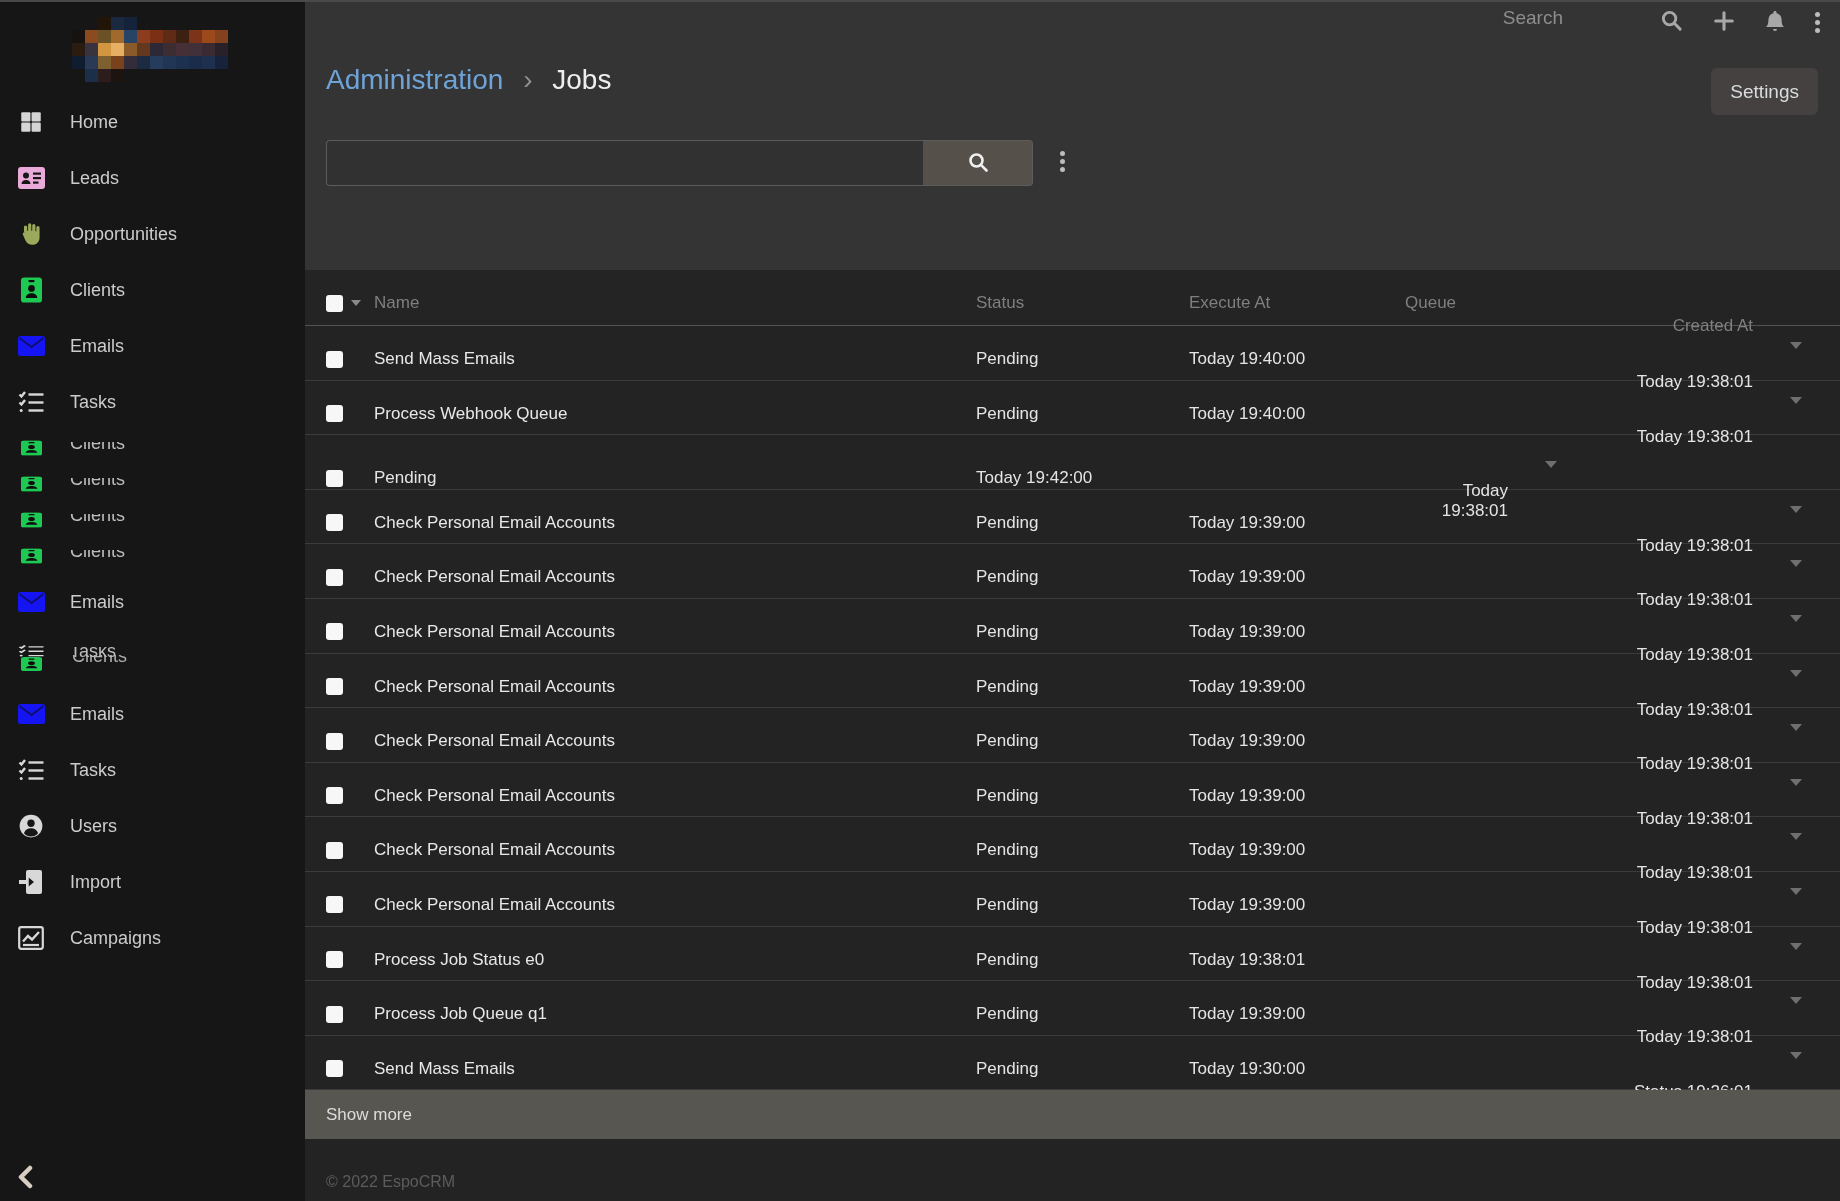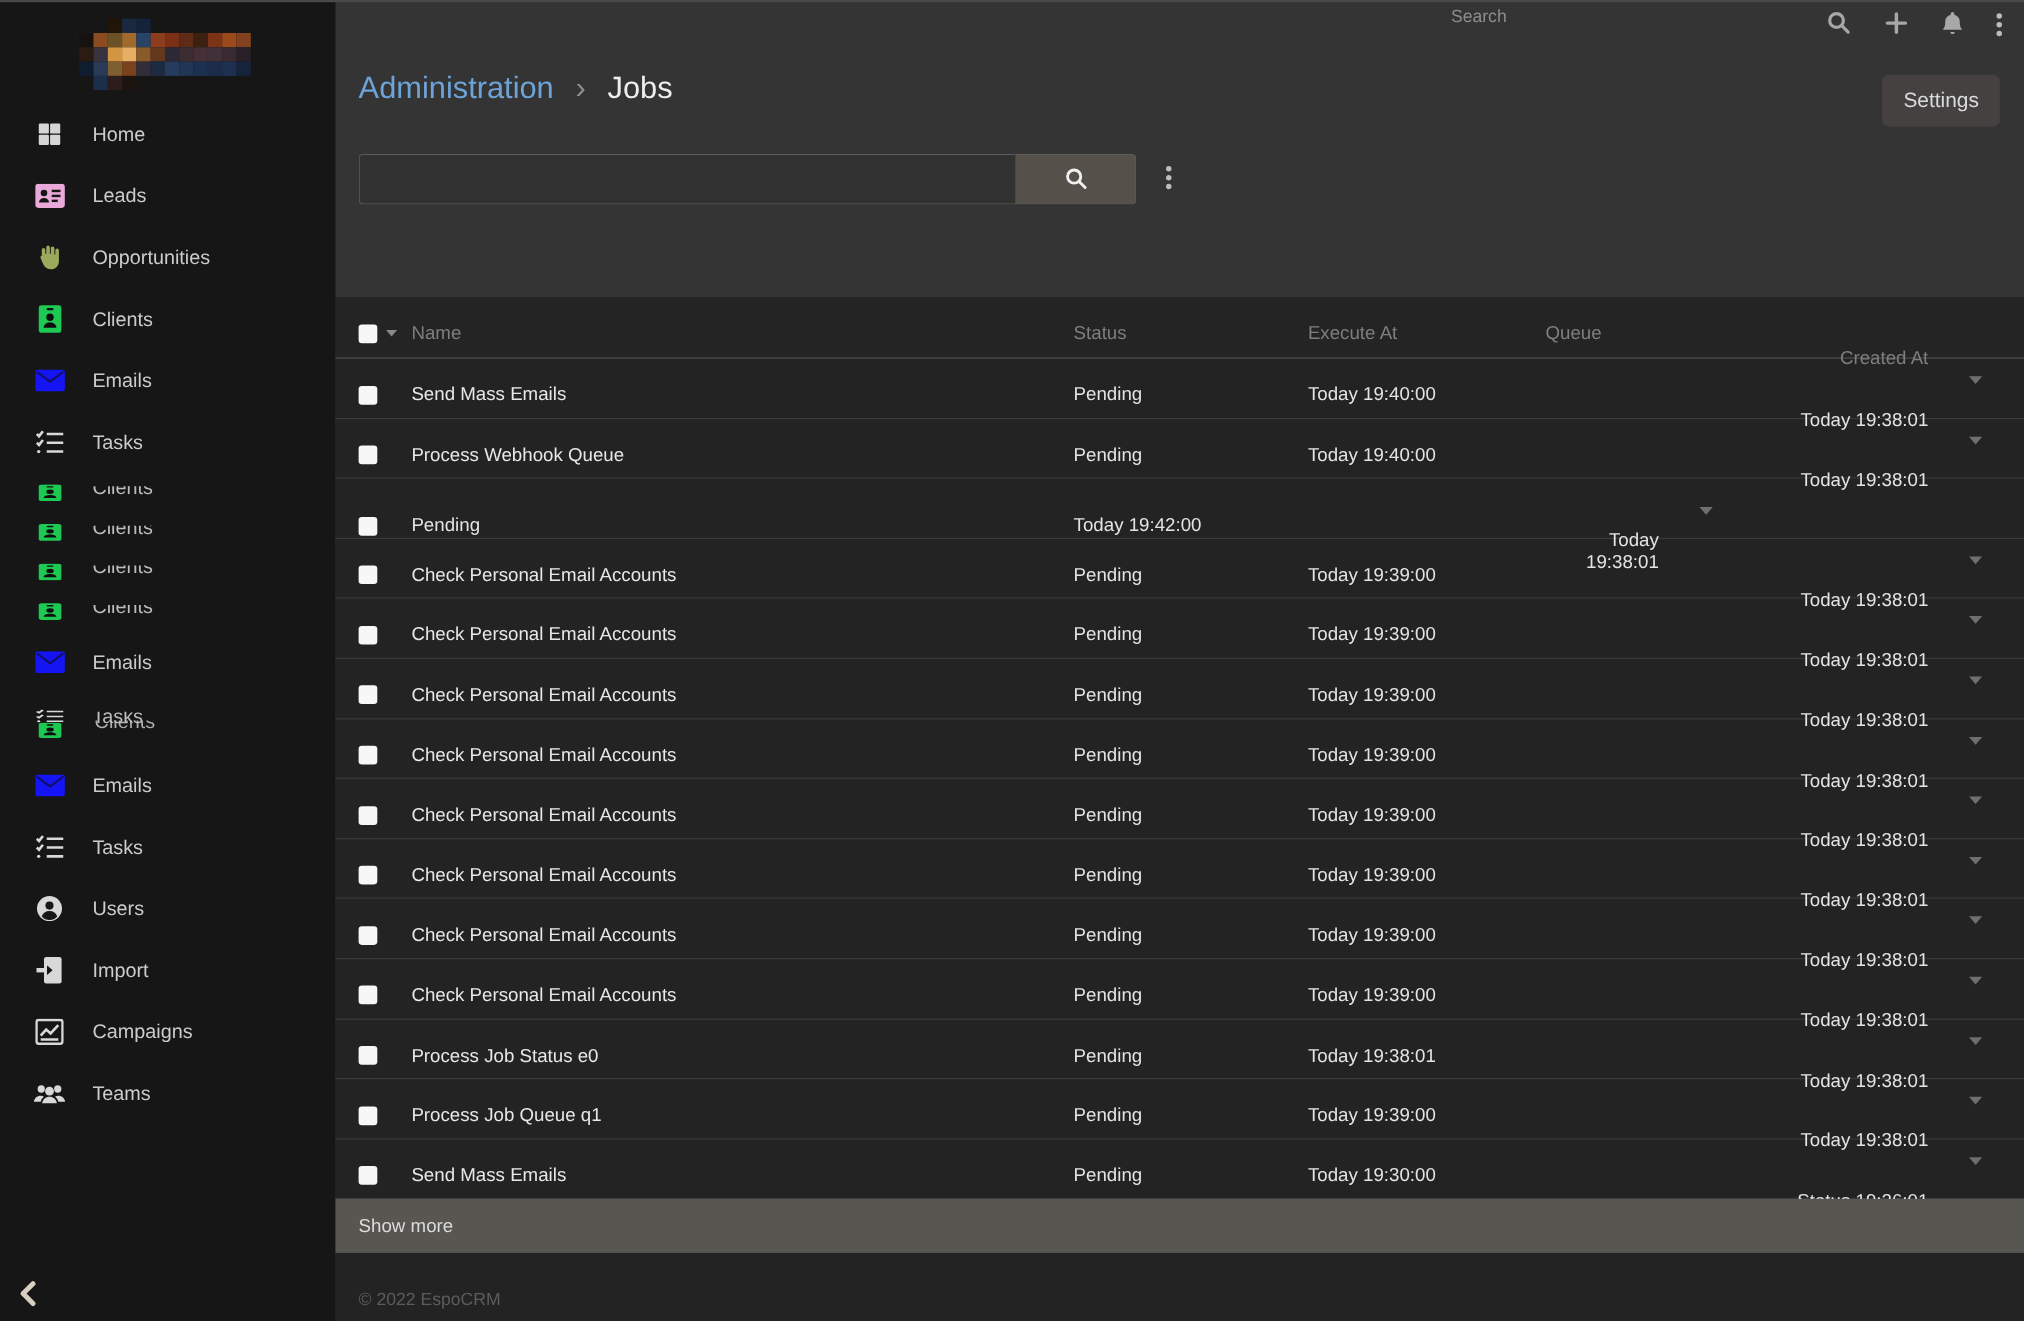--- a/index.html
+++ b/index.html
@@ -5,21 +5,21 @@
   * { margin:0; padding:0; box-sizing:border-box; }
   html,body { width:1840px; height:1201px; overflow:hidden; background:#343434;
     font-family:"Liberation Sans","DejaVu Sans",sans-serif; }
   .topline { position:absolute; top:0; left:0; width:1840px; height:2px; background:#47494a; z-index:50; }
   .app { display:flex; width:1840px; height:1201px; }
 
   
   .sidebar { width:305px; flex-shrink:0; background:#161616; position:relative; }
   .logo { position:absolute; left:72px; top:17px; display:grid; grid-template-columns:repeat(12,13px); grid-auto-rows:13px; cursor:pointer; }
   .logo div { width:13px; height:13px; }
-  .nav { position:absolute; top:94px; left:0; right:0; display:flex; flex-direction:column;padding-left:14px; }
+  .nav { position:absolute; top:94px; left:0; right:0; display:flex; flex-direction:column; }
   .nav-item { height:56px; display:flex; align-items:center; padding-left:16px; cursor:pointer; }
   .nav-item.glitch { height:36px; }
   .nav-icon { width:30px; display:flex; justify-content:center; align-items:center; }
   .nav-label { margin-left:24px; color:#cccccc; font-size:18px; }
   .glitch .nav-icon svg { transform:scaleY(.6); }
   .clip { display:block; height:13px; overflow:hidden; margin-left:24px; }
   .clip .txt { display:block; font-size:18px; line-height:21px; margin-top:-9px; color:#bdbdbd; }
   .overlap-icon { position:relative; width:30px; height:30px; }
   .overlap-icon .ico { position:absolute; left:0; width:30px; display:flex; justify-content:center; }
   .overlap-icon .ico svg { transform:scaleY(.55); }
@@ -28,21 +28,21 @@
   .overlap-label { position:relative; height:24px; width:140px; margin-left:24px; }
   .overlap-label .clip { position:absolute; left:0; margin-left:0; }
   .overlap-label .clip.a { top:1px; height:12px; }
   .overlap-label .clip.a .txt { margin-top:-6px; }
   .overlap-label .clip.b { top:9px; height:13px; left:2px; opacity:.9; }
   .collapse { position:absolute; bottom:8px; left:16px; cursor:pointer; }
 
   
   .main { flex:1; display:flex; flex-direction:column; position:relative; }
   .topbar { height:44px; position:relative; }
-  .global-search { position:absolute; left:1014px; top:7px; width:330px; background:transparent; border:none; outline:none; color:#cccccc; font-size:16px; font-family:inherit; }
+  .global-search { position:absolute; left:928px; top:7px; width:330px; background:transparent; border:none; outline:none; color:#cccccc; font-size:19px; font-family:inherit;text-align:right; }
   .global-search::placeholder { color:#8d8d8d; }
   .topbar-icons { position:absolute; right:20px; top:0; height:44px; display:flex; align-items:center; gap:30px; }
   .tb-btn { background:none; border:none; cursor:pointer; display:flex; align-items:center; padding:0; }
   .kebab-dots { display:flex; flex-direction:column; gap:3px; }
   .kebab-dots i { width:5px; height:5px; border-radius:50%; background:#bdbdbd; display:block; }
 
   .page-head { height:96px; position:relative;padding-left:16px; }
   .breadcrumb { position:absolute; left:21px; top:20px; font-size:28px; }
   .breadcrumb a { color:#6ea3d8; text-decoration:none; cursor:pointer; }
   .breadcrumb .sep { color:#8f8f8f; margin:0 12px; }
@@ -340,33 +340,20 @@
         <div class="nav-item">
           <span class="nav-icon">
             <svg width="26" height="24" viewBox="0 0 26 24">
               <rect x="1.2" y="1.2" width="23.6" height="21.6" rx="2" fill="none" stroke="#d8d8d8" stroke-width="2.2"></rect>
               <path d="M5 15.5l5-5.5 4 3.5 7-7.5" fill="none" stroke="#d8d8d8" stroke-width="2.4"></path>
               <path d="M5 19h16" stroke="#d8d8d8" stroke-width="2.2"></path>
             </svg>
           </span>
           <span class="nav-label">Campaigns</span>
         </div>
-        <div class="nav-item">
-          <span class="nav-icon">
-            <svg width="30" height="22" viewBox="0 0 30 22" fill="#d8d8d8">
-              <circle cx="7.5" cy="7" r="3.3"></circle>
-              <circle cx="22.5" cy="7" r="3.3"></circle>
-              <circle cx="15" cy="9" r="4"></circle>
-              <path d="M.8 18.5c.5-3.4 3-5.4 6-5.4 1.2 0 2.3.3 3.2.9-1.6 1.1-2.7 2.7-3 4.5z"></path>
-              <path d="M29.2 18.5c-.5-3.4-3-5.4-6-5.4-1.2 0-2.3.3-3.2.9 1.6 1.1 2.7 2.7 3 4.5z"></path>
-              <path d="M8.3 20c.6-3.8 3.3-6 6.7-6s6.1 2.2 6.7 6z"></path>
-            </svg>
-          </span>
-          <span class="nav-label">Teams</span>
-        </div>
       </nav>
     <div class="collapse">
       <span>
         <svg width="20" height="24" viewBox="0 0 20 24" fill="none" stroke="#d8cfc2" stroke-width="4.5" stroke-linecap="round" stroke-linejoin="round">
             <path d="M14 3L5 12l9 9"></path>
           </svg>
       </span>
     </div>
   </aside>
 

